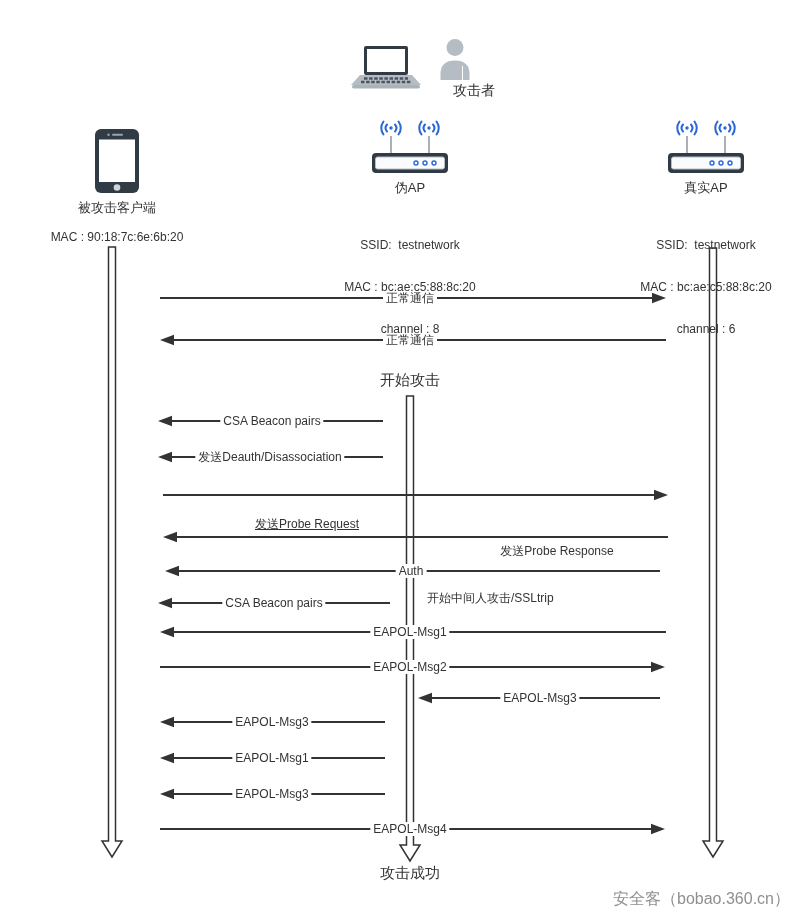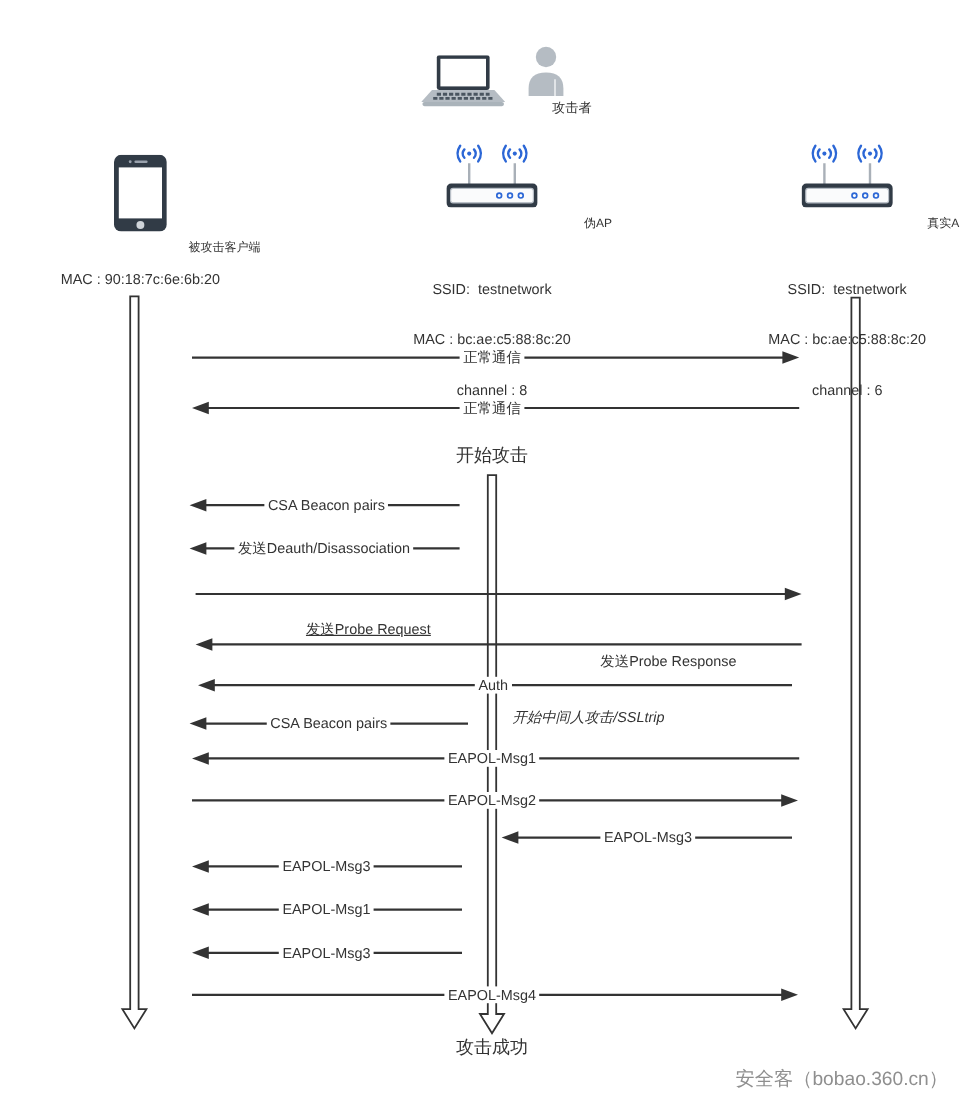--- a/index.html
+++ b/index.html
@@ -13,30 +13,30 @@
   html,body{margin:0;padding:0;}
   body{
     width:800px;height:918px;position:relative;overflow:hidden;
     background:var(--bg);
     font-family:"Liberation Sans","DejaVu Sans",sans-serif;
     color:var(--ink);
   }
   .abs{position:absolute;}
   .actor{position:absolute;width:200px;text-align:center;}
   .actor svg{display:block;margin:0 auto;}
-  .actor-label{margin-top:6px;font-size:10px;color:var(--ink);text-align:right;}
+  .actor-label{margin-top:6px;font-size:13px;color:var(--ink);}
   .actor-info{margin-top:13px;font-size:12px;line-height:14px;color:var(--ink);white-space:pre;}
   .actor-info .info-line{display:block;}
   #labels-layer{position:absolute;left:0;top:0;width:800px;height:916px;pointer-events:none;}
   .msg-label{
     position:absolute;transform:translate(-50%,-50%);
     background:var(--bg);padding:0 3px;font-size:12px;color:var(--ink);
     white-space:nowrap;line-height:14px;
   }
-  .msg-label.anchor-left{transform:translate(0,-50%);font-style:italic;}
+  .msg-label.anchor-left{transform:translate(0,-50%);}
   .anno{
     position:absolute;transform:translate(-50%,-50%);
     background:var(--bg);padding:0 3px;font-size:15px;color:var(--ink);white-space:nowrap;
   }
   .watermark{
     position:absolute;right:10px;top:889px;font-size:16px;color:var(--watermark);
     text-shadow:1px 1px 0 #ffffff;
   }
   #diagram-svg{position:absolute;left:0;top:0;}
 </style>
@@ -85,21 +85,21 @@
   <path d="M9,29 L61,29 L70,39 L0,39 Z" style="fill:var(--icon-gray)"></path>
   <line x1="13" y1="32.5" x2="57" y2="32.5" stroke="#4a5560" stroke-width="2.6" stroke-dasharray="3.5 1.6"></line>
   <line x1="10" y1="36" x2="60" y2="36" stroke="#4a5560" stroke-width="2.4" stroke-dasharray="3.5 1.6"></line>
   <rect x="1" y="39" width="68" height="3.5" rx="1.75" fill="#aab3ba"></rect>
 </svg>
 <svg class="abs" style="left:437px;top:38px" width="36" height="42" viewBox="0 0 36 42">
   <circle cx="18" cy="9.5" r="8.5" style="fill:var(--icon-gray)"></circle>
   <path d="M3.5,42 L3.5,36 Q3.5,22.5 18,22.5 Q32.5,22.5 32.5,36 L32.5,42 Z" style="fill:var(--icon-gray)"></path>
   <line x1="25.5" y1="28" x2="25.5" y2="42" stroke="#ffffff" stroke-width="1"></line>
 </svg>
-<div class="abs" style="left:413px;top:82px;width:80px;text-align:right;font-size:11px">攻击者</div>
+<div class="abs" style="left:434px;top:82px;width:80px;text-align:center;font-size:14px">攻击者</div>
 
 <div class="actor" style="left:17px;top:129px">
   <svg width="44" height="64" viewBox="0 0 44 64">
     <rect x="0" y="0" width="44" height="64" rx="6" style="fill:var(--icon-dark)"></rect>
     <circle cx="13.5" cy="5.8" r="1.2" fill="#9aa2ad"></circle>
     <rect x="17" y="4.8" width="11" height="2" rx="1" fill="#9aa2ad"></rect>
     <rect x="4" y="10.5" width="36" height="42.5" fill="#ffffff"></rect>
     <circle cx="22" cy="58.5" r="3.3" fill="#cfd4d9"></circle>
   </svg>
   <div class="actor-label">被攻击客户端</div>

